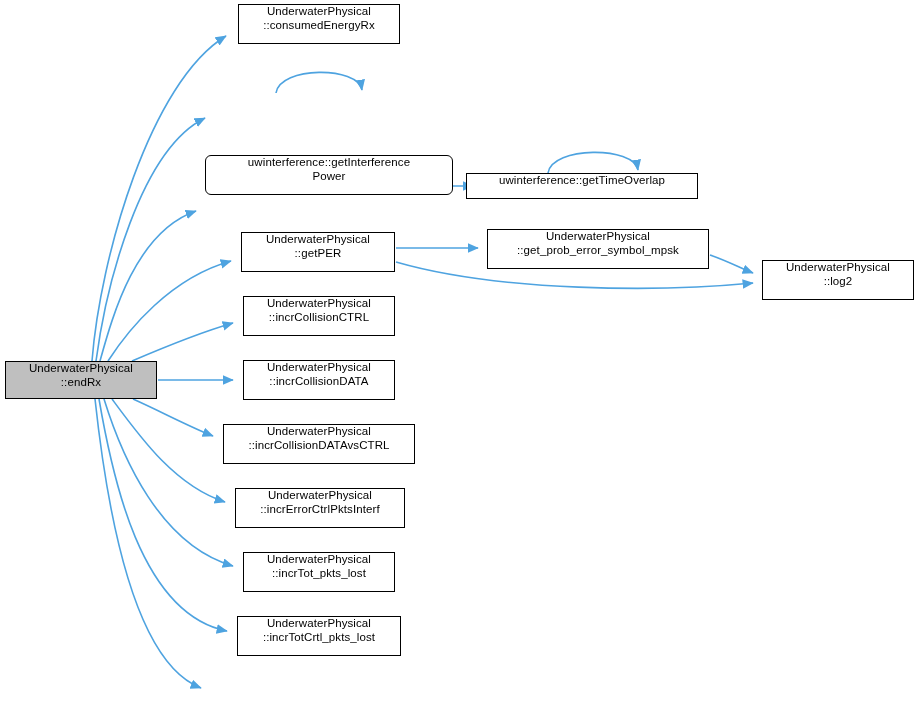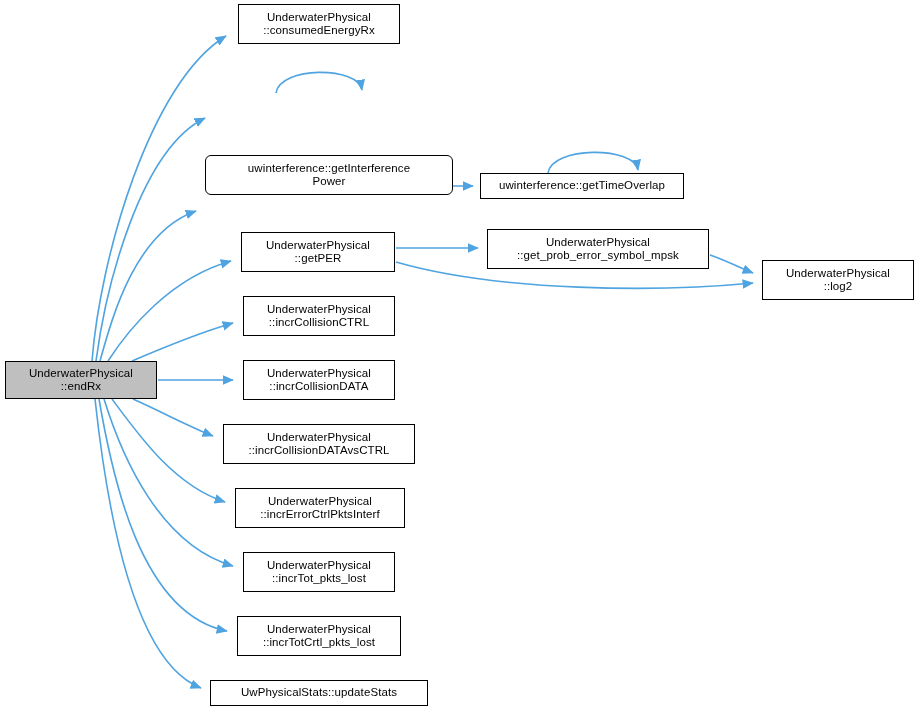--- a/index.html
+++ b/index.html
@@ -24,21 +24,21 @@
     width: 920px;
     height: 711px;
     pointer-events: none;
   }
   .node {
     position: absolute;
     box-sizing: border-box;
     border: 1px solid #000000;
     background: #ffffff;
     display: flex;
-    align-items: center;
+    align-items: flex-start;
     justify-content: center;
     text-align: center;
     font-size: 11.5px;
     line-height: 13.5px;
     color: #000000;
     white-space: pre-line;
     letter-spacing: 0.1px;
   }
   .node.current {
     background: #bfbfbf;
@@ -104,21 +104,21 @@
     <span>UnderwaterPhysical
 ::consumedEnergyRx</span>
   </div>
 
 
   <div class="node" style="left:205px; top:155px; width:248px; height:40px;border-radius:6px;">
     <span>uwinterference::getInterference
 Power</span>
   </div>
 
-  <div class="node" style="left:480px; top:173px; width:204px; height:26px;">
+  <div class="node" style="left:466px; top:173px; width:232px; height:26px;">
     <span>uwinterference::getTimeOverlap</span>
   </div>
 
   <div class="node" style="left:241px; top:232px; width:154px; height:40px;">
     <span>UnderwaterPhysical
 ::getPER</span>
   </div>
 
   <div class="node" style="left:487px; top:229px; width:222px; height:40px;">
     <span>UnderwaterPhysical
@@ -153,17 +153,14 @@
   <div class="node" style="left:243px; top:552px; width:152px; height:40px;">
     <span>UnderwaterPhysical
 ::incrTot_pkts_lost</span>
   </div>
 
   <div class="node" style="left:237px; top:616px; width:164px; height:40px;">
     <span>UnderwaterPhysical
 ::incrTotCrtl_pkts_lost</span>
   </div>
 
-  <div class="node" style="left:210px; top:680px; width:218px; height:26px;">
-    <span>UwPhysicalStats::updateStats</span>
-  </div>
 
 </div>
 
 </body></html>

